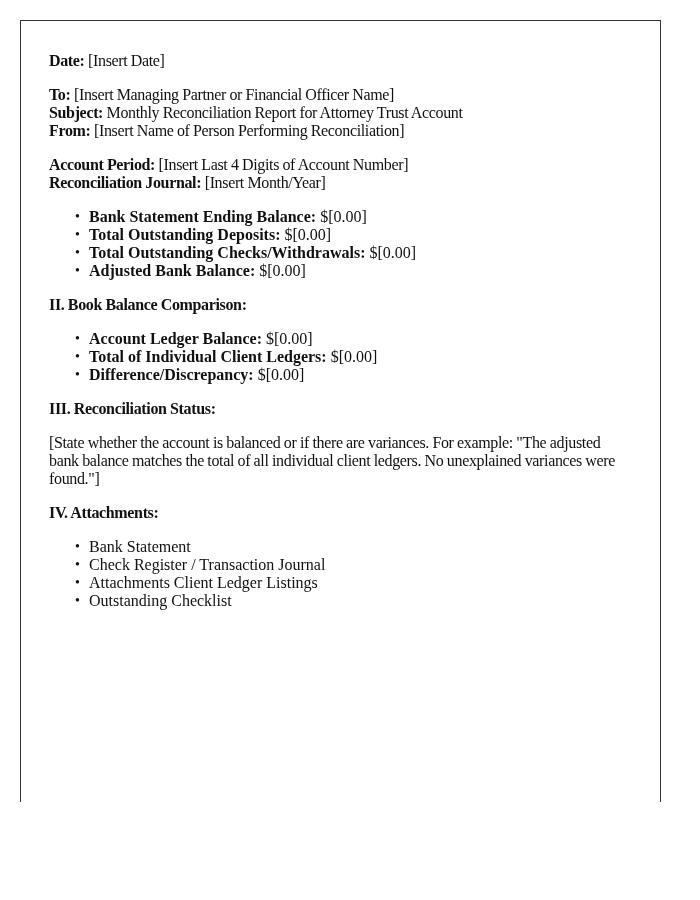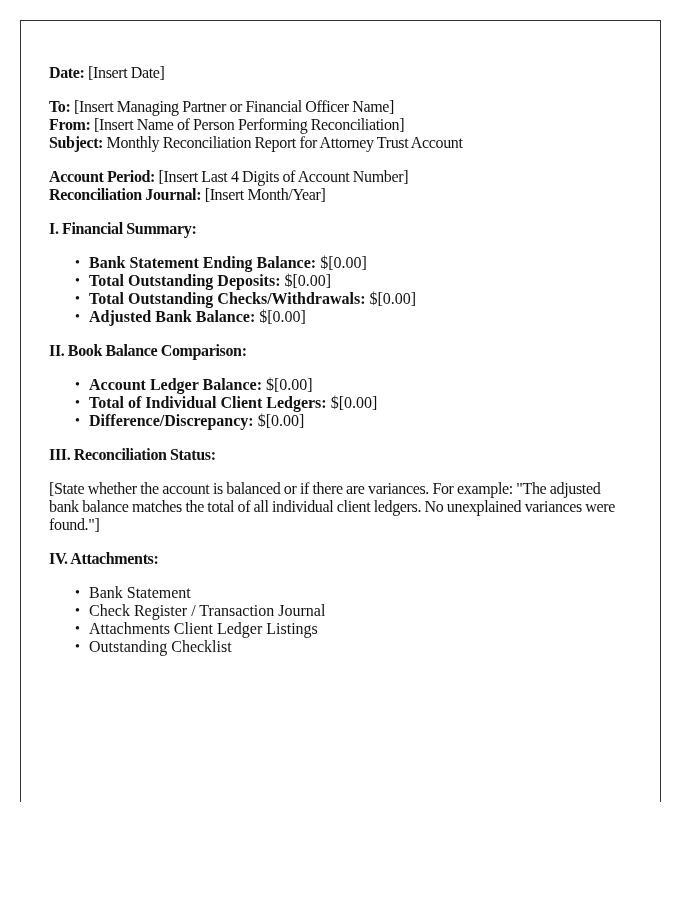--- a/index.html
+++ b/index.html
@@ -27,21 +27,21 @@
       border-bottom: none;
       overflow: hidden;
       box-sizing: content-box;
     }
     .content {
       padding: 27px 27px 0 28px;
       font-size: 16px;
       line-height: 18px;
     }
     .block {
-      margin: 16px 0 16px 0;
+      margin: 4px 0 16px 0;
     }
     .para {
       letter-spacing: -0.35px;
       word-spacing: -0.2px;
     }
     .line {
       display: block;
     }
     .label {
       font-weight: bold;
@@ -76,43 +76,42 @@
       <span class="label">Date:</span>
       <span>[Insert Date]</span>
     </p>
 
     <p class="block para">
       <span class="line">
         <span class="label">To:</span>
         <span>[Insert Managing Partner or Financial Officer Name]</span>
       </span>
       <span class="line">
+        <span class="label">Subject:</span>
+        <span>Monthly Reconciliation Report for Attorney Trust Account</span>
+      </span>
+      <span class="line">
         <span class="label">From:</span>
         <span>[Insert Name of Person Performing Reconciliation]</span>
-      </span>
-      <span class="line">
-        <span class="label">Subject:</span>
-        <span>Monthly Reconciliation Report for Attorney Trust Account</span>
       </span>
     </p>
 
     <p class="block para">
       <span class="line">
         <span class="label">Account Period:</span>
         <span>[Insert Last 4 Digits of Account Number]</span>
       </span>
       <span class="line">
         <span class="label">Reconciliation Journal:</span>
         <span>[Insert Month/Year]</span>
       </span>
     </p>
 
 
 
-    <p class="heading para">I. Financial Summary:</p>
     <ul class="list">
       <li>
         <span class="bullet">•</span>
         <span class="label">Bank Statement Ending Balance:</span>
         <span>$[0.00]</span>
       </li>
       <li>
         <span class="bullet">•</span>
         <span class="label">Total Outstanding Deposits:</span>
         <span>$[0.00]</span>

